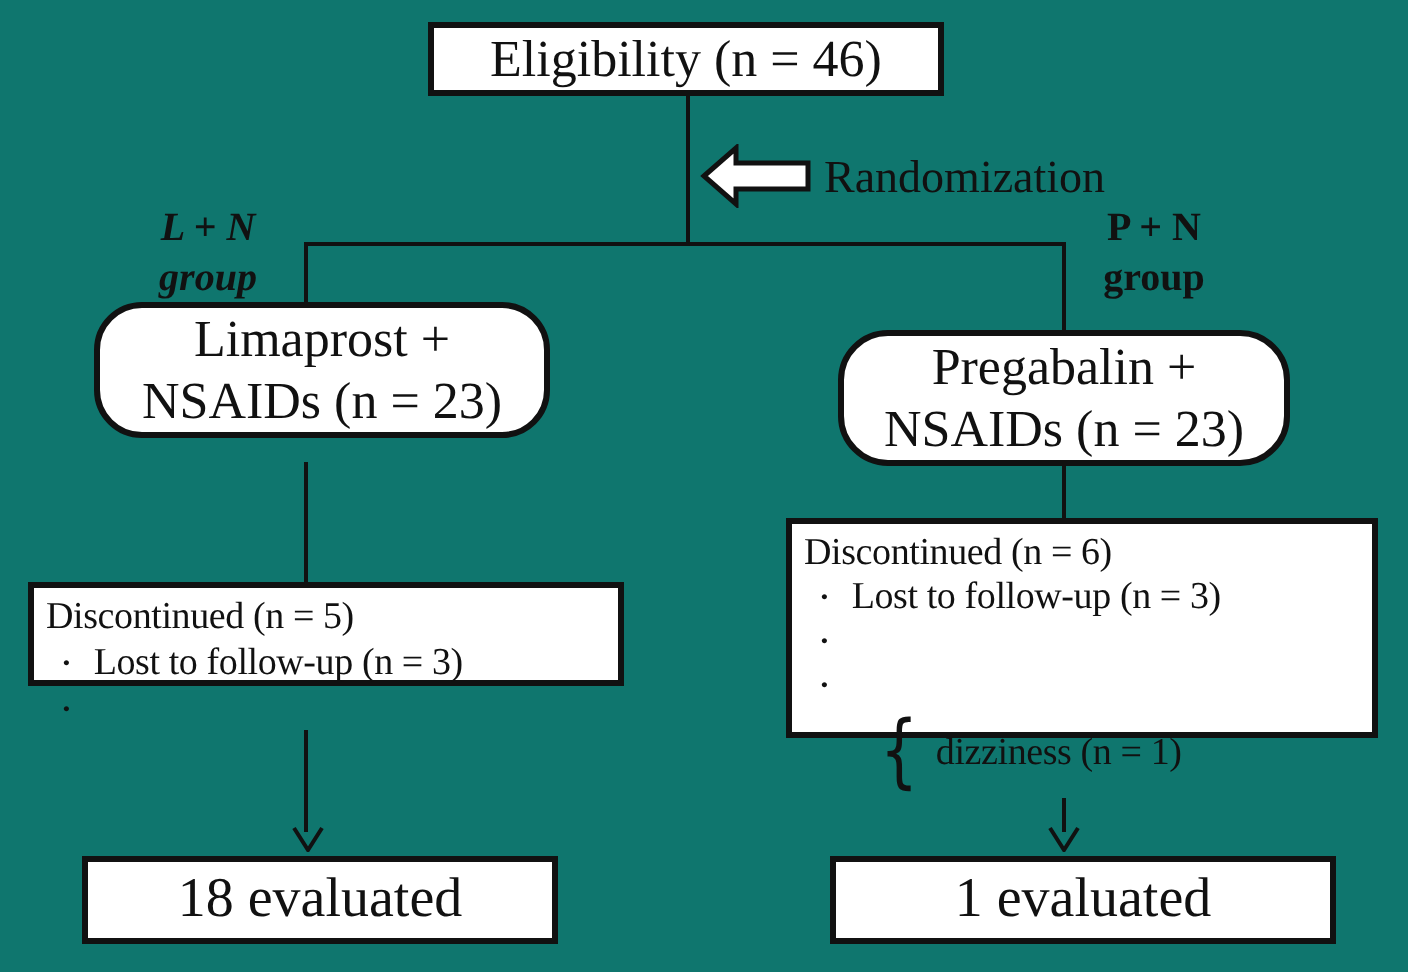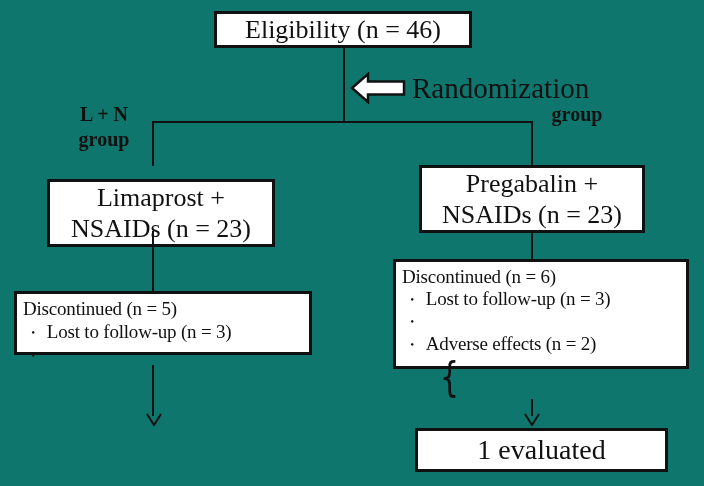--- a/index.html
+++ b/index.html
@@ -19,38 +19,38 @@
   .eligibility{left:214px;top:11px;width:258px;height:37px;font-size:26px;}
   .v-elig{left:343px;top:47px;height:76px;}
   .h-branch{left:152px;top:121px;width:381px;}
   .v-stub-left{left:152px;top:121px;height:45px;}
   .v-stub-right{left:531px;top:121px;height:45px;}
 
   .group-label{
     position:absolute;width:76px;font-weight:bold;font-size:20px;line-height:25px;
     text-align:center;
   }
-  .group-left{left:66px;top:102px;}
+  .group-left{left:66px;top:102px;font-style:italic;}
   .group-right{left:539px;top:102px;}
 
   .arm{width:228px;height:68px;font-size:26px;line-height:31px;}
-  .arm-left{left:47px;top:179px;}
-  .arm-right{left:419px;top:165px;width:226px;}
+  .arm-left{left:47px;top:151px;border-radius:24px;}
+  .arm-right{left:419px;top:165px;width:226px;border-radius:25px;}
 
   .rand-arrow{position:absolute;left:350px;top:72px;width:56px;height:32px;}
-  .rand-label{position:absolute;left:412px;top:74px;font-size:29px;line-height:29px;white-space:nowrap;}
+  .rand-label{position:absolute;left:412px;top:74px;font-size:23px;line-height:29px;white-space:nowrap;}
 
   .v-left-arm-disc{left:152px;top:231px;height:61px;}
   .v-right-arm-disc{left:531px;top:231px;height:29px;}
 
   .disc{
     align-items:flex-start;justify-content:flex-start;text-align:left;
     font-size:19px;letter-spacing:-0.2px;white-space:nowrap;
   }
-  .disc-left{left:14px;top:291px;width:298px;height:64px;line-height:23px;padding:3px 6px;}
+  .disc-left{left:14px;top:291px;width:298px;height:52px;line-height:23px;padding:3px 6px;}
   .disc-right{left:393px;top:259px;width:296px;height:110px;line-height:22px;padding:4px 6px;}
   .disc-item{display:flex;align-items:baseline;}
   .bullet{font-size:16px;margin:0 6px 0 2px;}
   .sub-block{display:flex;align-items:center;margin-left:38px;height:44px;}
   .brace{
     font-family:"DejaVu Sans",sans-serif;font-size:30px;font-weight:400;
     transform:scaleY(1.35);transform-origin:center;margin-right:9px;line-height:44px;
   }
   .sub-lines div{line-height:22px;}
 
@@ -81,20 +81,21 @@
   <svg class="rand-arrow" viewBox="0 0 56 32">
     <path d="M2 16 L18 2 L18 9.5 L54 9.5 L54 22.5 L18 22.5 L18 30 Z" fill="#ffffff" stroke="#111111" stroke-width="2.5" stroke-linejoin="miter"></path>
   </svg>
   <span class="rand-label">Randomization</span>
 
   <div class="group-label group-left">
     <div>L + N</div>
     <div>group</div>
   </div>
   <div class="group-label group-right">
+    <div>P + N</div>
     <div>group</div>
   </div>
 
   <div class="box arm arm-left">
     <div>Limaprost +</div>
     <div>NSAIDs (n = 23)</div>
   </div>
   <div class="box arm arm-right">
     <div>Pregabalin +</div>
     <div>NSAIDs (n = 23)</div>
@@ -118,35 +119,38 @@
     <div>Discontinued (n = 6)</div>
     <div class="disc-item">
       <span class="bullet">・</span>
       <span>Lost to follow-up (n = 3)</span>
     </div>
     <div class="disc-item">
       <span class="bullet">・</span>
     </div>
     <div class="disc-item">
       <span class="bullet">・</span>
-      <span>Adverse effects (n = 2)</span>
     </div>
     <div class="sub-block">
       <span class="brace">{</span>
       <div class="sub-lines">
+        <div>dizziness (n = 1)</div>
       </div>
     </div>
   </div>
 
   <div class="line vline v-left-disc-out"></div>
   <svg class="arrowhead ah-left" viewBox="0 0 16 13">
     <path d="M1 1 L8 12 L15 1" fill="none" stroke="#111111" stroke-width="2"></path>
   </svg>
   <div class="line vline v-right-disc-out"></div>
   <svg class="arrowhead ah-right" viewBox="0 0 16 13">
     <path d="M1 1 L8 12 L15 1" fill="none" stroke="#111111" stroke-width="2"></path>
   </svg>
 
+  <div class="box outcome outcome-left">
+    <span>18 evaluated</span>
+  </div>
   <div class="box outcome outcome-right">
     <span>1 evaluated</span>
   </div>
 
 </div>
 
 </body></html>

